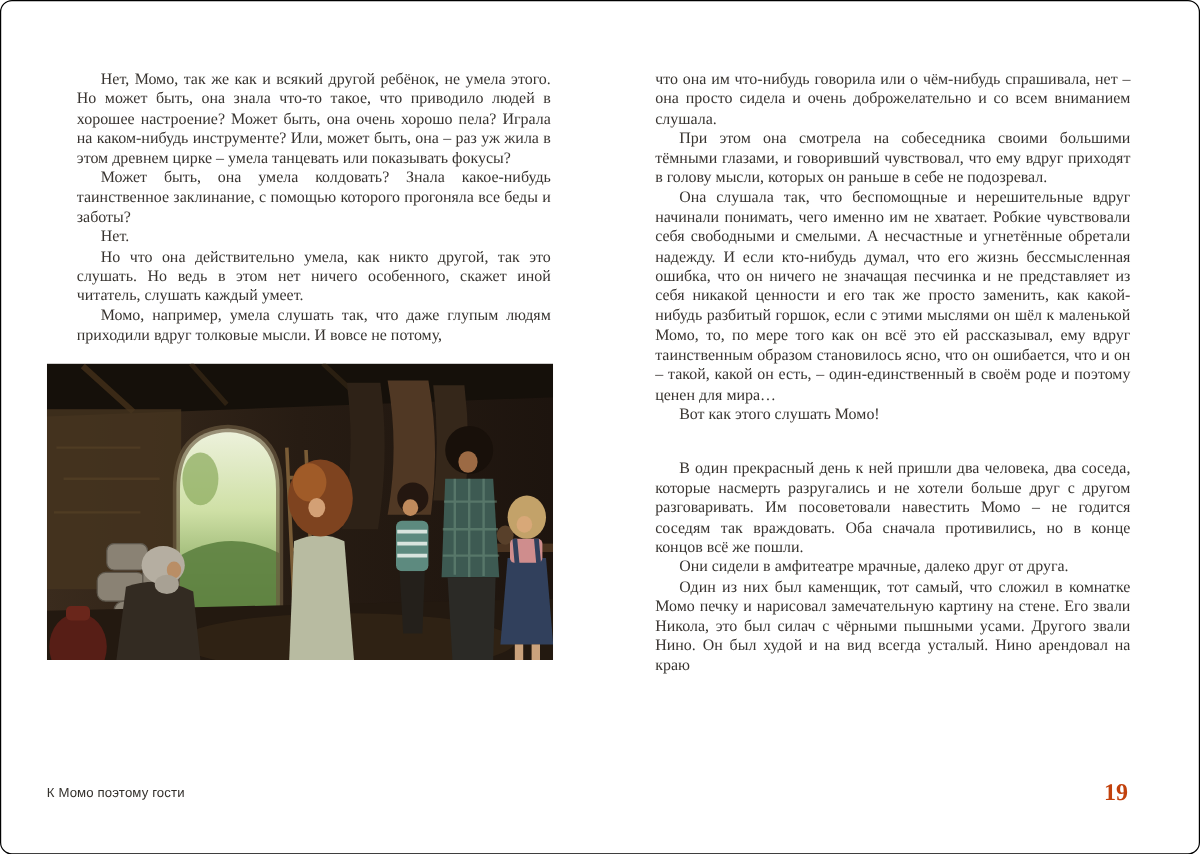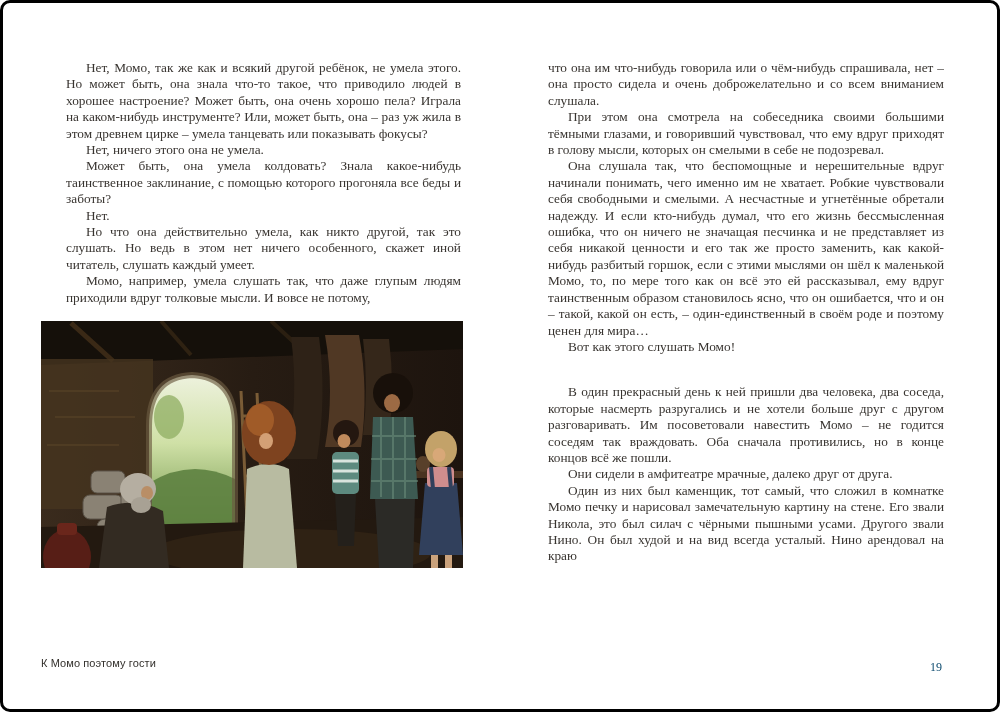--- a/index.html
+++ b/index.html
@@ -1,21 +1,21 @@
 <!DOCTYPE html>
 <html lang="ru"><head>
 <meta charset="utf-8">
 <style>
   * { margin:0; padding:0; box-sizing:border-box; }
   html,body { background:#ffffff; }
   .canvas {
     position:relative;
     width:1000px; height:712px;
     background:#ffffff;
-    border:3px solid #000000;
+    border:1px solid #000000;
     border-radius:10px;
     overflow:hidden;
     font-family:"Liberation Serif", serif;
     color:#383430;
   }
   .page { position:absolute; top:0; height:712px; }
   .page-left  { left:38px;  width:422px; }
   .page-right { left:545px; width:396px; }
   .text-col {
     font-size:13.3px;
@@ -34,33 +34,32 @@
   }
   figure.illustration svg { display:block; width:100%; height:100%; }
   .footer-caption {
     position:absolute; left:0; bottom:46px;
     font-family:"Liberation Sans", sans-serif;
     font-size:11px; letter-spacing:.1px;
     color:#33302c;
   }
   .page-number {
     position:absolute; right:2px; bottom:40px;
-    font-size:12px; font-weight:normal;
-    color:#0c4a6e;
+    font-size:20px; font-weight:bold;
+    color:#c2410c;
   }
 </style>
 </head>
 <body>
 
 <div class="canvas">
 
   <div class="page page-left">
     <div class="text-col">
       <p class="indent">Нет, Момо, так же как и всякий другой ребёнок, не умела этого. Но может быть, она знала что-то такое, что приводило людей в хорошее настроение? Может быть, она очень хорошо пела? Играла на каком-нибудь инструменте? Или, может быть, она – раз уж жила в этом древнем цирке – умела танцевать или показывать фокусы?</p>
-      <p class="indent">Нет, ничего этого она не умела.</p>
       <p class="indent">Может быть, она умела колдовать? Знала какое-нибудь таинственное заклинание, с помощью которого прогоняла все беды и заботы?</p>
       <p class="indent">Нет.</p>
       <p class="indent">Но что она действительно умела, как никто другой, так это слушать. Но ведь в этом нет ничего особенного, скажет иной читатель, слушать каждый умеет.</p>
       <p class="indent">Момо, например, умела слушать так, что даже глупым людям приходили вдруг толковые мысли. И вовсе не потому,</p>
     </div>
 
     <figure class="illustration">
       <svg viewBox="0 0 422 247" preserveAspectRatio="none">
         <defs>
           <linearGradient id="gSky" x1="0" x2="0" y1="0" y2="1">
@@ -145,21 +144,21 @@
         <rect x="404" y="234" width="7" height="13" fill="#caa27c"></rect>
       </svg>
     </figure>
 
     <div class="footer-caption">К Момо поэтому гости</div>
   </div>
 
   <div class="page page-right">
     <div class="text-col">
       <p>что она им что-нибудь говорила или о чём-нибудь спрашивала, нет – она просто сидела и очень доброжелательно и со всем вниманием слушала.</p>
-      <p class="indent">При этом она смотрела на собеседника своими большими тёмными глазами, и говоривший чувствовал, что ему вдруг приходят в голову мысли, которых он смелыми в себе не подозревал.</p>
+      <p class="indent">При этом она смотрела на собеседника своими большими тёмными глазами, и говоривший чувствовал, что ему вдруг приходят в голову мысли, которых он раньше в себе не подозревал.</p>
       <p class="indent">Она слушала так, что беспомощные и нерешительные вдруг начинали понимать, чего именно им не хватает. Робкие чувствовали себя свободными и смелыми. А несчастные и угнетённые обретали надежду. И если кто-нибудь думал, что его жизнь бессмысленная ошибка, что он ничего не значащая песчинка и не представляет из себя никакой ценности и его так же просто заменить, как какой-нибудь разбитый горшок, если с этими мыслями он шёл к маленькой Момо, то, по мере того как он всё это ей рассказывал, ему вдруг таинственным образом становилось ясно, что он ошибается, что и он – такой, какой он есть, – один-единственный в своём роде и поэтому ценен для мира…</p>
       <p class="indent">Вот как этого слушать Момо!</p>
       <p class="indent gap">В один прекрасный день к ней пришли два человека, два соседа, которые насмерть разругались и не хотели больше друг с другом разговаривать. Им посоветовали навестить Момо – не годится соседям так враждовать. Оба сначала противились, но в конце концов всё же пошли.</p>
       <p class="indent">Они сидели в амфитеатре мрачные, далеко друг от друга.</p>
       <p class="indent">Один из них был каменщик, тот самый, что сложил в комнатке Момо печку и нарисовал замечательную картину на стене. Его звали Никола, это был силач с чёрными пышными усами. Другого звали Нино. Он был худой и на вид всегда усталый. Нино арендовал на краю</p>
     </div>
 
     <div class="page-number">19</div>
   </div>
 

